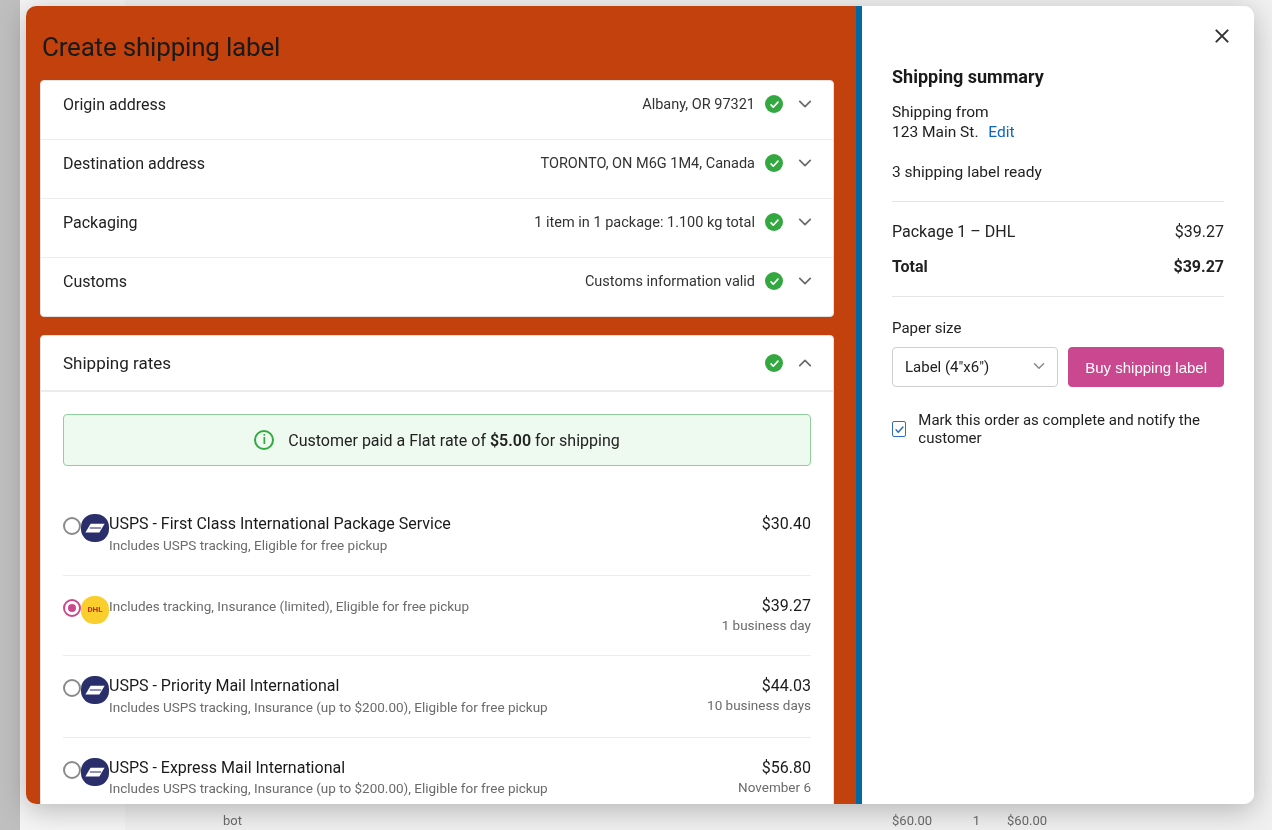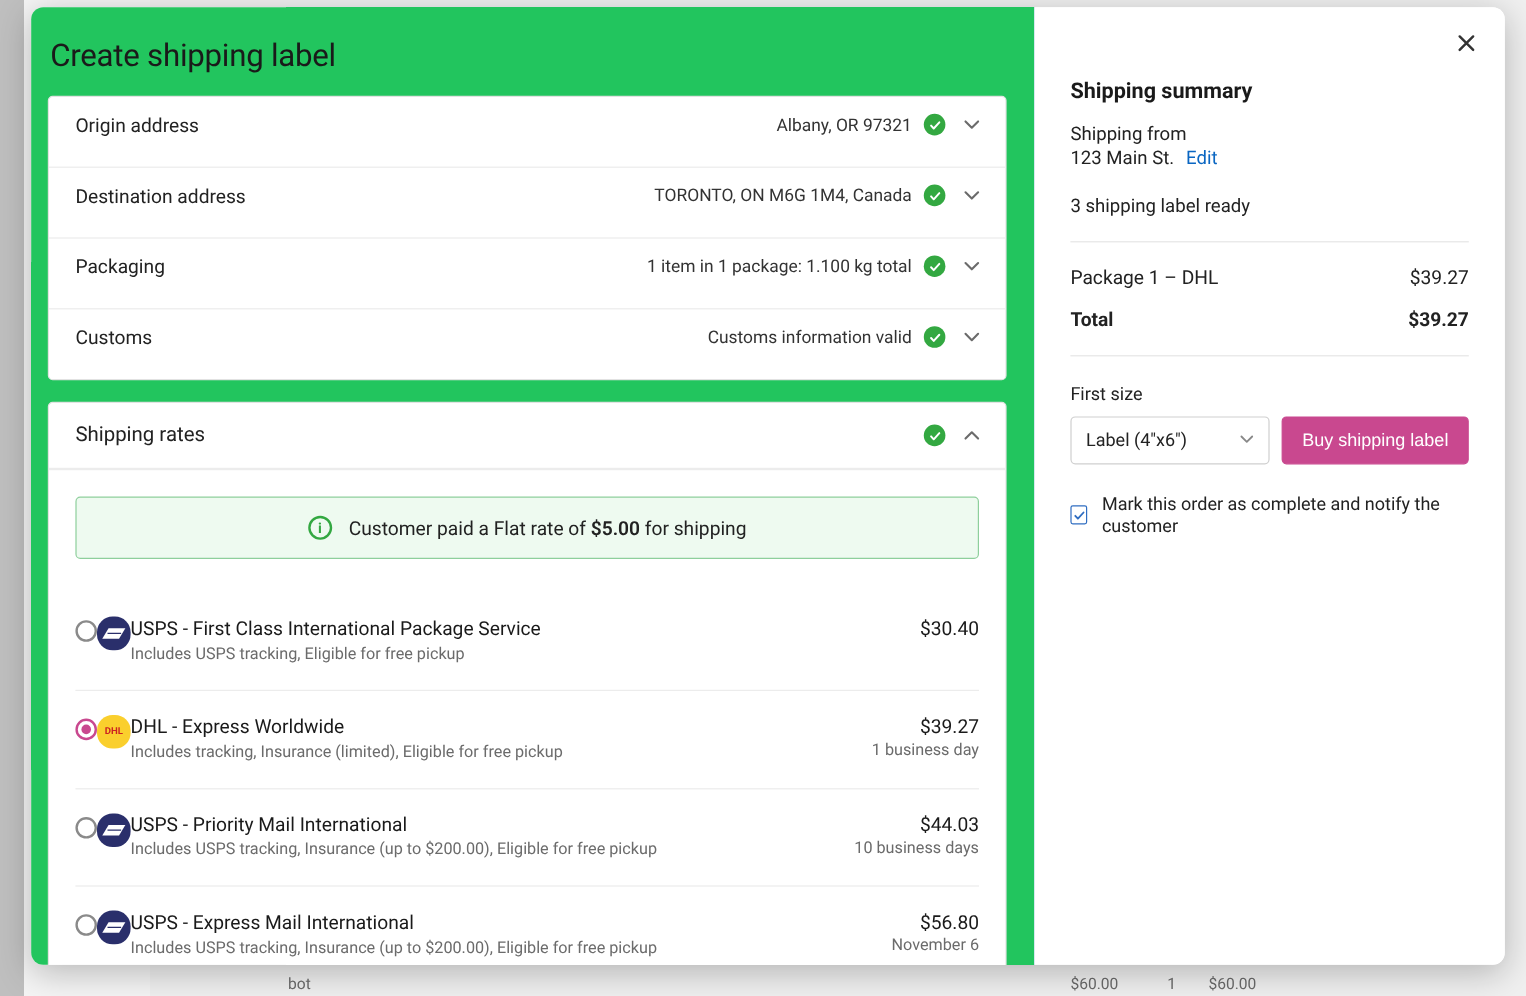--- a/index.html
+++ b/index.html
@@ -34,24 +34,24 @@
     height: 798px;
     background: #ffffff;
     border-radius: 10px;
     box-shadow: 0 6px 28px rgba(0,0,0,0.25);
     display: flex;
     overflow: hidden;
   }
   .left-pane {
     flex: 1 1 auto;
     min-width: 0;
-    background: #22c55e;
+    background: #c2410c;
     padding: 14px 22px 22px 14px;
     overflow-y: auto;
-    border-right: 1px solid #0369a1;
+    border-right: 6px solid #0369a1;
   }
   .right-pane {
     width: 392px;
     flex: 0 0 392px;
     background: #fff;
     padding: 22px 30px 22px 30px;
     position: relative;
   }
   .modal-title {
     font-size: 26px;
@@ -264,21 +264,21 @@
     background: #fff;
   }
   .chk svg { width: 11px; height: 11px; }
 </style>
 </head>
 <body>
 
 <div class="backdrop"></div>
 <div class="backdrop-mid"></div>
 <div class="backdrop-content">
-  <div style="position:absolute; left:115px; bottom:2px; font-size:13px; color:#6b6b6b;">bot</div>
+  <div style="position:absolute; left:98px; bottom:2px; font-size:13px; color:#6b6b6b;">bot</div>
   <div style="position:absolute; right:340px; bottom:2px; font-size:13px; color:#6b6b6b;">$60.00</div>
   <div style="position:absolute; right:292px; bottom:2px; font-size:13px; color:#6b6b6b;">1</div>
   <div style="position:absolute; right:225px; bottom:2px; font-size:13px; color:#6b6b6b;">$60.00</div>
 </div>
 
 <div class="modal">
 
   <div class="left-pane">
     <div class="modal-title">Create shipping label</div>
 
@@ -393,21 +393,20 @@
                 <div class="rate-sub">Includes USPS tracking, Eligible for free pickup</div>
               </div>
               <div class="rate-price-col">
                 <div class="rate-price">$30.40</div>
               </div>
             </div>
             <div class="rate-row">
               <span class="radio selected"></span>
               <span class="carrier-badge carrier-dhl">DHL</span>
               <div class="rate-main">
-                <div class="rate-name">DHL - Express Worldwide</div>
                 <div class="rate-sub">Includes tracking, Insurance (limited), Eligible for free pickup</div>
               </div>
               <div class="rate-price-col">
                 <div class="rate-price">$39.27</div>
                 <div class="rate-eta">1 business day</div>
               </div>
             </div>
             <div class="rate-row">
               <span class="radio"></span>
               <span class="carrier-badge carrier-usps">
@@ -471,21 +470,21 @@
       <span>Package 1 – DHL</span>
       <span>$39.27</span>
     </div>
     <div class="sum-row total">
       <span>Total</span>
       <span>$39.27</span>
     </div>
 
     <div class="hr"></div>
 
-    <div class="paper-label">First size</div>
+    <div class="paper-label">Paper size</div>
     <div class="paper-row">
       <div class="select">
         <span>Label (4"x6")</span>
         <span class="sel-chev">
           <svg viewBox="0 0 16 16">
               <path d="M2 5l6 6 6-6" fill="none" stroke="currentColor" stroke-width="2" stroke-linecap="round" stroke-linejoin="round"></path>
             </svg>
         </span>
       </div>
       <button class="buy-btn">Buy shipping label</button>

